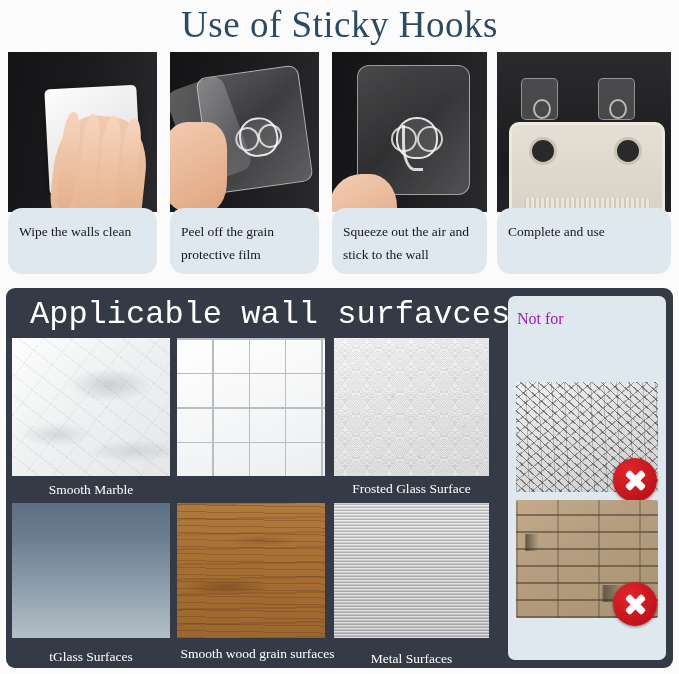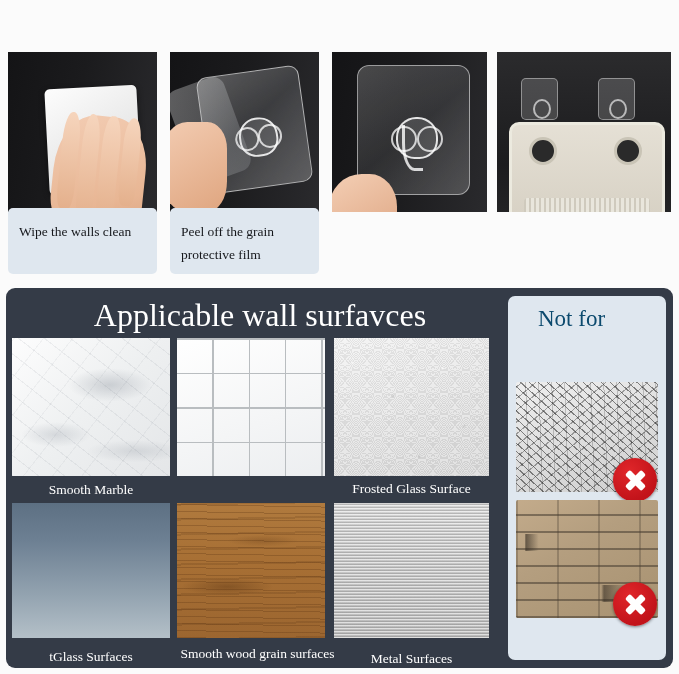--- a/index.html
+++ b/index.html
@@ -29,21 +29,21 @@
   }
   .step{
     position:absolute;top:0;height:228px;
   }
   .step .photo{
     position:absolute;left:0;top:0;width:100%;height:160px;
     background:#1d1d1f;overflow:hidden;
   }
   .step .cap{
     position:absolute;left:0;top:156px;width:100%;height:66px;
-    background:#dfe7ef;border-radius:5px;
+    background:#dfe7ef;border-radius:14px;
     box-sizing:border-box;
     padding:12px 10px 0 11px;
     font-size:13.5px;line-height:23px;color:#16181c;
   }
   .s1{left:8px;width:149px;}
   .s2{left:170px;width:149px;}
   .s3{left:332px;width:155px;}
   .s4{left:497px;width:174px;}
 
   
@@ -137,20 +137,21 @@
   
   .darkpanel{
     position:absolute;left:6px;top:288px;width:667px;height:380px;
     background:#343b47;border-radius:9px;
   }
   .sec-title{
     position:absolute;left:30px;top:295px;width:460px;
     text-align:center;
     font-size:32px;line-height:40px;color:#ffffff;
     white-space:nowrap;
+    font-family:Liberation Mono, monospace;
   }
 
   .tile{position:absolute;overflow:hidden;background:#ddd;}
   .tlabel{
     position:absolute;text-align:center;color:#ffffff;
     font-size:13.5px;font-weight:normal;line-height:18px;white-space:nowrap;
   }
 
   
   .t1{left:12px;top:338px;width:158px;height:138px;}
@@ -222,23 +223,23 @@
       repeating-linear-gradient(0deg,rgba(255,255,255,.55) 0 1px,rgba(130,130,130,.38) 1px 2px,rgba(200,200,200,.25) 2px 3px),
       linear-gradient(180deg,#d8d8d8,#c6c6c6 45%,#b8b8b8);
   }
 
   
   .notcard{
     position:absolute;left:508px;top:296px;width:158px;height:364px;
     background:#dfe7ef;border-radius:7px;
   }
   .nottext{
-    position:absolute;left:528px;top:300px;width:152px;
+    position:absolute;left:507px;top:300px;width:152px;
     padding:0 10px;box-sizing:border-box;
-    color:#0c4a6e;font-size:23px;line-height:37px;
+    color:#a21caf;font-size:16px;line-height:37px;
   }
   .nottext div{white-space:nowrap;}
   .badwrap{position:absolute;overflow:hidden;border-radius:2px;}
   .bw1{left:516px;top:382px;width:142px;height:110px;}
   .bw2{left:516px;top:500px;width:142px;height:118px;}
   .stucco{
     position:absolute;inset:0;
     background:
       repeating-linear-gradient(42deg,rgba(40,40,40,.55) 0 1px,transparent 1px 6px),
       repeating-linear-gradient(-40deg,rgba(40,40,40,.40) 0 1px,transparent 1px 9px),
@@ -273,20 +274,21 @@
   .xbadge:before{transform:rotate(45deg);}
   .xbadge:after{transform:rotate(-45deg);}
   .xb1{left:613px;top:458px;}
   .xb2{left:613px;top:582px;}
 </style>
 </head>
 <body>
 
 <div class="page">
 
+  <div class="title">Use of Sticky Hooks</div>
 
   <div class="steps">
 
     <div class="step s1">
       <div class="photo">
         <div class="ph-dark"></div>
         <div class="cloth"></div>
         <div class="hand1">
           <div class="fing f1"></div>
           <div class="fing f2"></div>
@@ -311,37 +313,39 @@
 
     <div class="step s3">
       <div class="photo">
         <div class="ph-dark"></div>
         <div class="hook-sq3">
           <div class="flower"></div>
           <div class="hookshape"></div>
         </div>
         <div class="hand3"></div>
       </div>
+      <div class="cap">Squeeze out the air and stick to the wall</div>
     </div>
 
     <div class="step s4">
       <div class="photo">
         <div class="wall4"></div>
         <div class="hk a">
             <div class="ring"></div>
           </div>
         <div class="hk b">
             <div class="ring"></div>
           </div>
         <div class="organizer">
           <div class="grom a"></div>
           <div class="grom b"></div>
           <div class="mesh"></div>
         </div>
       </div>
+      <div class="cap">Complete and use</div>
     </div>
 
   </div>
 
   <div class="darkpanel"></div>
   <div class="sec-title">Applicable wall surfavces</div>
 
   <div class="tile t1 marble"></div>
   <div class="tile t2 tilegrid"></div>
   <div class="tile t3 frosted"></div>

